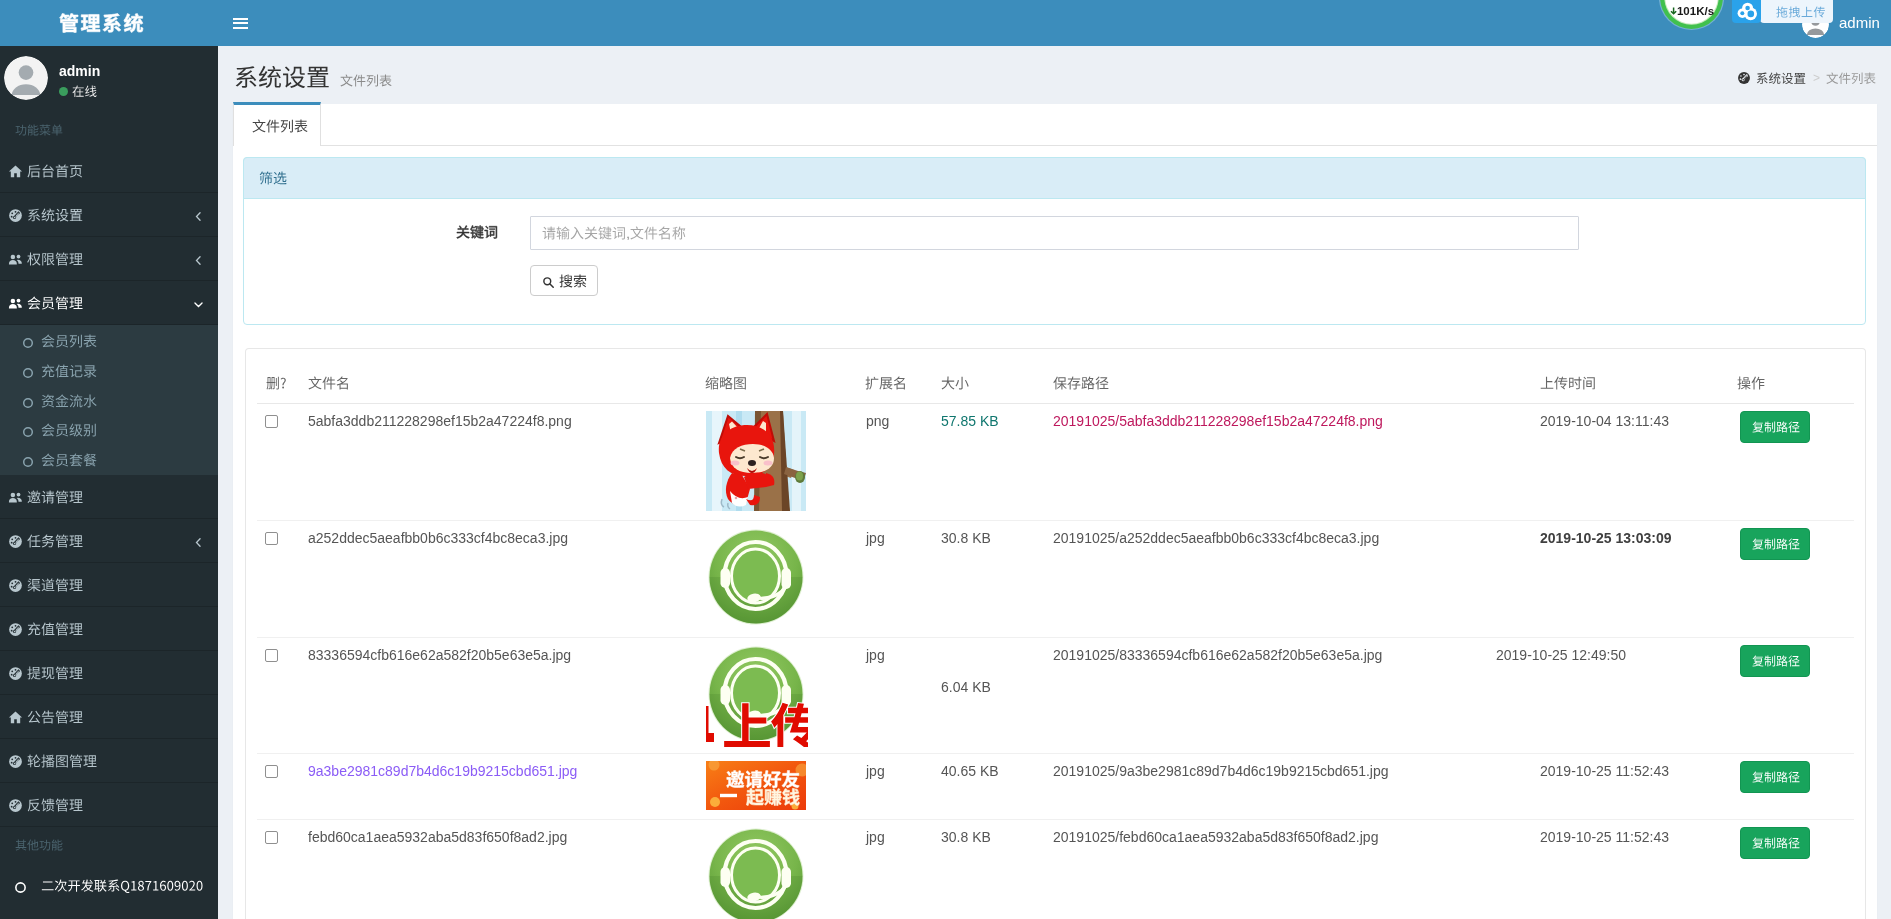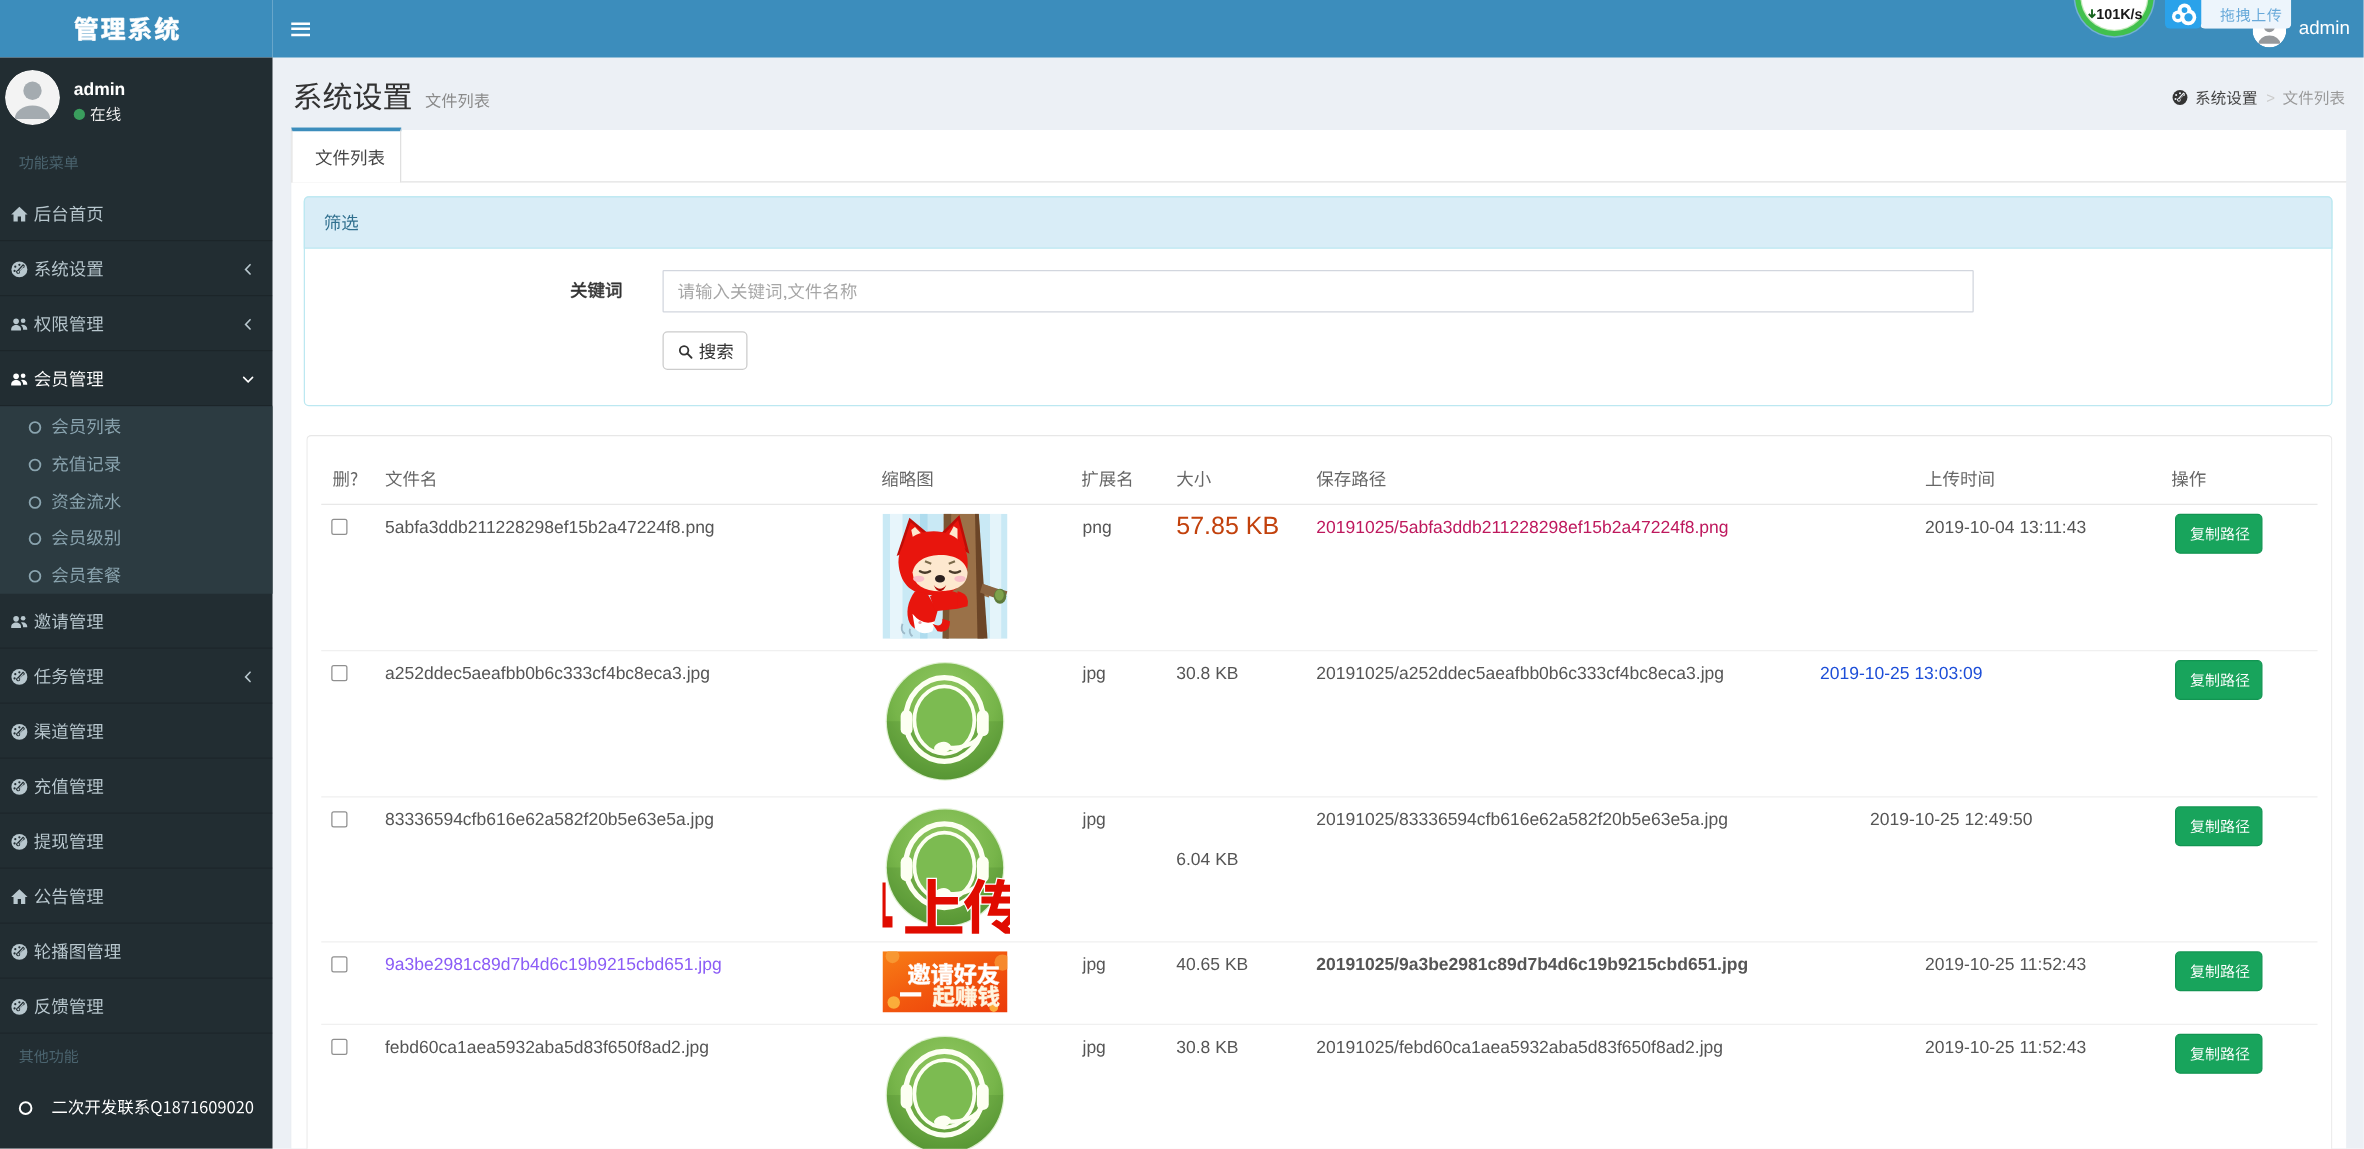--- a/index.html
+++ b/index.html
@@ -709,21 +709,21 @@
 <div class="ab" style="left:1737px;top:376.0px;">
     <svg class="z" style="width:28.0px;height:14.0px;" viewBox="0 0 2000 1000" fill="#666666">
       <use href="#g100" xlink:href="#g100" x="0"></use>
       <use href="#g101" xlink:href="#g101" x="1000"></use>
     </svg>
   </div>
 <div class="ab" style="left:257px;top:403px;width:1597px;height:1px;background:#e8e8e8"></div>
 <div class="ab" style="left:265px;top:415.0px;width:13px;height:13px;background:#fff;border:1px solid #8f8f8f;border-radius:2px"></div>
 <div class="ab" style="left:308px;top:411.0px;font-size:14px;color:#555555;font-weight:normal;line-height:21px;white-space:nowrap;">5abfa3ddb211228298ef15b2a47224f8.png</div>
 <div class="ab" style="left:866px;top:411.0px;font-size:14px;color:#555555;font-weight:normal;line-height:21px;white-space:nowrap;">png</div>
-<div class="ab" style="left:941px;top:411.0px;font-size:20px;color:#c2410c;font-weight:normal;line-height:21px;white-space:nowrap;">57.85 KB</div>
+<div class="ab" style="left:941px;top:411.0px;font-size:14px;color:#0f766e;font-weight:normal;line-height:21px;white-space:nowrap;">57.85 KB</div>
 <div class="ab" style="left:1053px;top:411.0px;font-size:14px;color:#be185d;font-weight:normal;line-height:21px;white-space:nowrap;">20191025/5abfa3ddb211228298ef15b2a47224f8.png</div>
 <div class="ab" style="left:1540px;top:411.0px;font-size:14px;color:#555555;font-weight:normal;line-height:21px;white-space:nowrap;">2019-10-04 13:11:43</div>
 <div class="ab" style="left:1740px;top:411px;width:70px;height:32px;background:#18a45c;border:1px solid #129552;border-radius:4px">
     <div class="ab" style="left:11.0px;top:9.0px;">
       <svg class="z" style="width:48.0px;height:12.0px;" viewBox="0 0 4000 1000" fill="#ffffff">
         <use href="#g102" xlink:href="#g102" x="0"></use>
         <use href="#g103" xlink:href="#g103" x="1000"></use>
         <use href="#g96" xlink:href="#g96" x="2000"></use>
         <use href="#g97" xlink:href="#g97" x="3000"></use>
       </svg>
@@ -761,21 +761,21 @@
       <circle cx="30" cy="87" r="1.3" fill="#e8a0a8"></circle>
       <path d="M40 88 q8 4 8 -4 l6 2 q0 10 -10 8 z" fill="#e8150d"></path>
       <path d="M16 88 q-2 6 2 8 M22 92 q-1 4 2 6" stroke="#9db9c8" stroke-width="1.5" fill="none"></path>
     </svg></div>
 <div class="ab" style="left:257px;top:520px;width:1597px;height:1px;background:#f0f0f0"></div>
 <div class="ab" style="left:265px;top:532.0px;width:13px;height:13px;background:#fff;border:1px solid #8f8f8f;border-radius:2px"></div>
 <div class="ab" style="left:308px;top:528.0px;font-size:14px;color:#555555;font-weight:normal;line-height:21px;white-space:nowrap;">a252ddec5aeafbb0b6c333cf4bc8eca3.jpg</div>
 <div class="ab" style="left:866px;top:528.0px;font-size:14px;color:#555555;font-weight:normal;line-height:21px;white-space:nowrap;">jpg</div>
 <div class="ab" style="left:941px;top:528.0px;font-size:14px;color:#555555;font-weight:normal;line-height:21px;white-space:nowrap;">30.8 KB</div>
 <div class="ab" style="left:1053px;top:528.0px;font-size:14px;color:#555555;font-weight:normal;line-height:21px;white-space:nowrap;">20191025/a252ddec5aeafbb0b6c333cf4bc8eca3.jpg</div>
-<div class="ab" style="left:1456px;top:528.0px;font-size:14px;color:#1d4ed8;font-weight:normal;line-height:21px;white-space:nowrap;">2019-10-25 13:03:09</div>
+<div class="ab" style="left:1540px;top:528.0px;font-size:14px;color:#404040;font-weight:bold;line-height:21px;white-space:nowrap;">2019-10-25 13:03:09</div>
 <div class="ab" style="left:1740px;top:528px;width:70px;height:32px;background:#18a45c;border:1px solid #129552;border-radius:4px">
     <div class="ab" style="left:11.0px;top:9.0px;">
       <svg class="z" style="width:48.0px;height:12.0px;" viewBox="0 0 4000 1000" fill="#ffffff">
         <use href="#g102" xlink:href="#g102" x="0"></use>
         <use href="#g103" xlink:href="#g103" x="1000"></use>
         <use href="#g96" xlink:href="#g96" x="2000"></use>
         <use href="#g97" xlink:href="#g97" x="3000"></use>
       </svg>
     </div>
   </div>
@@ -840,21 +840,21 @@
         <g transform="translate(1330 0)">
           <use href="#g105" xlink:href="#g105" x="0"></use>
         </g>
       </g>
     </svg></div>
 <div class="ab" style="left:257px;top:753px;width:1597px;height:1px;background:#f0f0f0"></div>
 <div class="ab" style="left:265px;top:765.0px;width:13px;height:13px;background:#fff;border:1px solid #8f8f8f;border-radius:2px"></div>
 <div class="ab" style="left:308px;top:761.0px;font-size:14px;color:#8b5cf6;font-weight:normal;line-height:21px;white-space:nowrap;">9a3be2981c89d7b4d6c19b9215cbd651.jpg</div>
 <div class="ab" style="left:866px;top:761.0px;font-size:14px;color:#555555;font-weight:normal;line-height:21px;white-space:nowrap;">jpg</div>
 <div class="ab" style="left:941px;top:761.0px;font-size:14px;color:#555555;font-weight:normal;line-height:21px;white-space:nowrap;">40.65 KB</div>
-<div class="ab" style="left:1053px;top:761.0px;font-size:14px;color:#555555;font-weight:bold;line-height:21px;white-space:nowrap;">20191025/9a3be2981c89d7b4d6c19b9215cbd651.jpg</div>
+<div class="ab" style="left:1053px;top:761.0px;font-size:14px;color:#555555;font-weight:normal;line-height:21px;white-space:nowrap;">20191025/9a3be2981c89d7b4d6c19b9215cbd651.jpg</div>
 <div class="ab" style="left:1540px;top:761.0px;font-size:14px;color:#555555;font-weight:normal;line-height:21px;white-space:nowrap;">2019-10-25 11:52:43</div>
 <div class="ab" style="left:1740px;top:761px;width:70px;height:32px;background:#18a45c;border:1px solid #129552;border-radius:4px">
     <div class="ab" style="left:11.0px;top:9.0px;">
       <svg class="z" style="width:48.0px;height:12.0px;" viewBox="0 0 4000 1000" fill="#ffffff">
         <use href="#g102" xlink:href="#g102" x="0"></use>
         <use href="#g103" xlink:href="#g103" x="1000"></use>
         <use href="#g96" xlink:href="#g96" x="2000"></use>
         <use href="#g97" xlink:href="#g97" x="3000"></use>
       </svg>
     </div>

